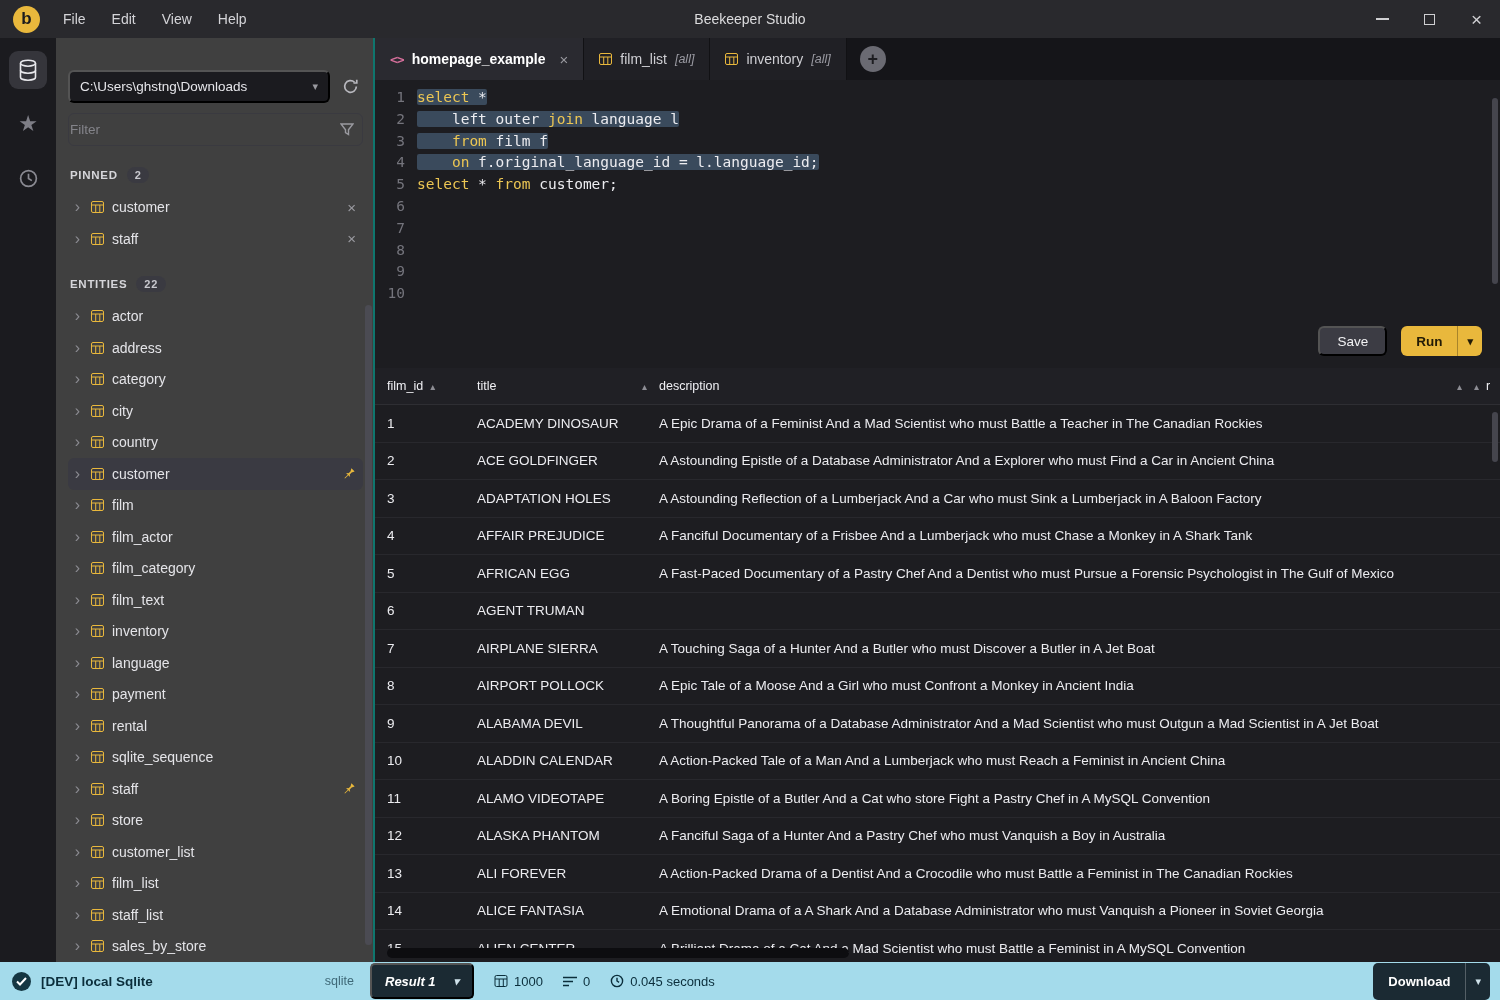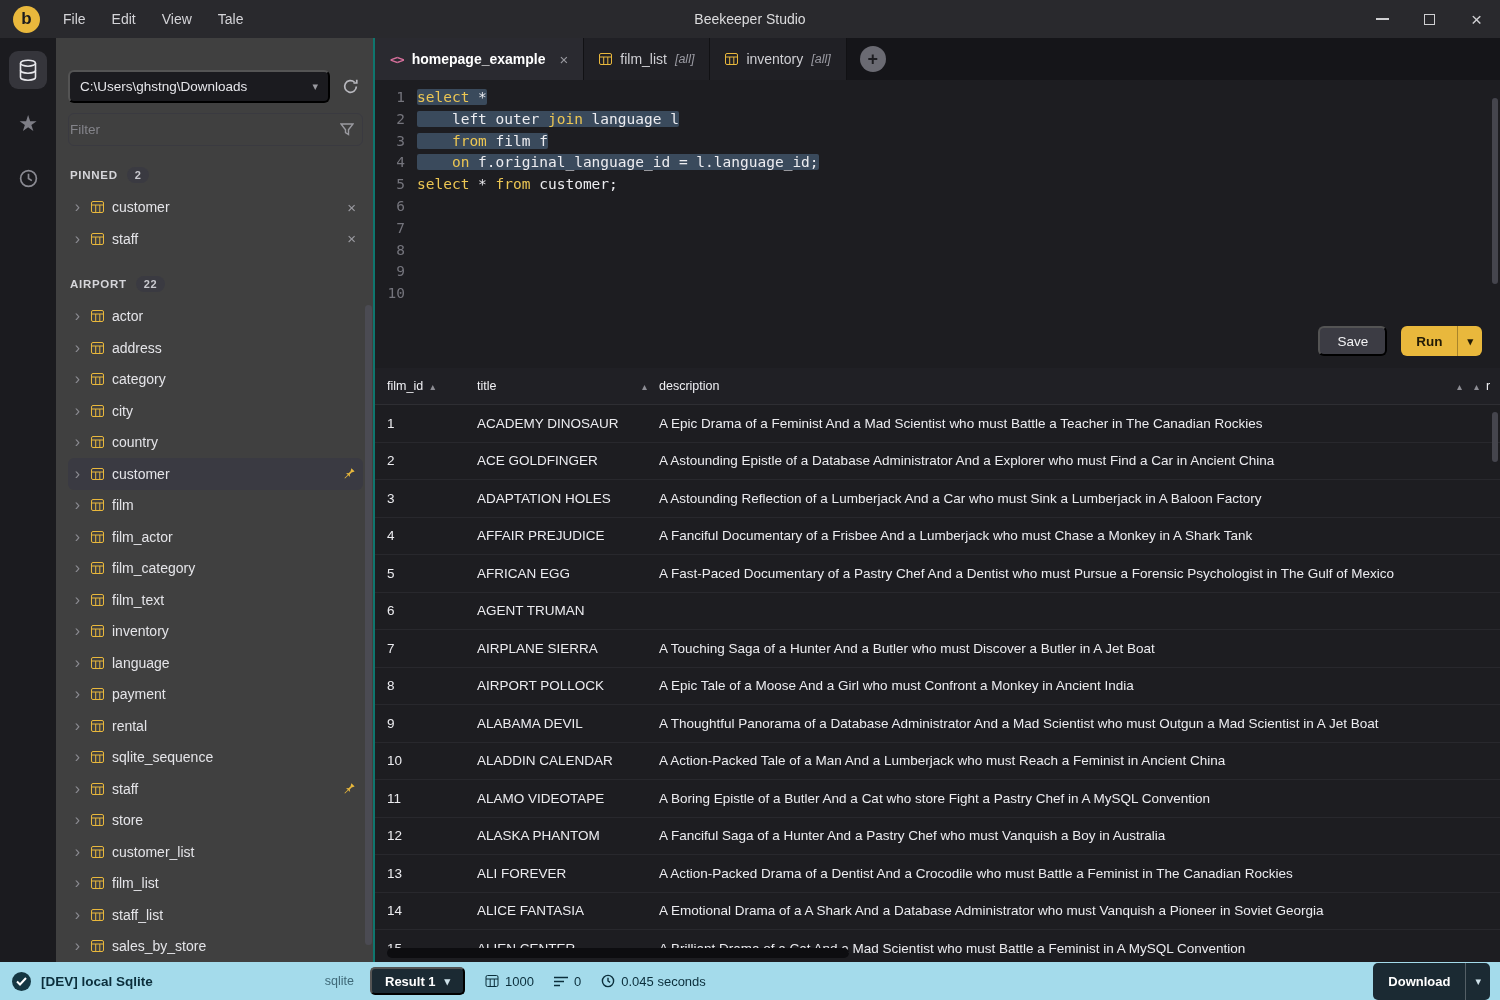--- a/index.html
+++ b/index.html
@@ -115,41 +115,41 @@
   .res-hscroll{position:absolute;left:12px;bottom:4px;width:462px;height:10px;background:#0d0d10;border-radius:5px;}
 
   
   .statusbar{flex:0 0 38px;background:var(--statusbar-bg,#a4dbeb);display:flex;align-items:center;
     color:#0b2e3b;font-size:13px;padding:0 10px 0 12px;}
   .sb-left{width:358px;display:flex;align-items:center;gap:10px;flex:0 0 358px;}
   .check-circle{width:19px;height:19px;border-radius:50%;background:#143642;display:flex;align-items:center;justify-content:center;}
   .conn-name{font-weight:bold;font-size:13.5px;}
   .dialect{margin-left:auto;margin-right:16px;color:#3e6877;font-size:12.5px;}
   .result-btn{background:#1b2a33;color:#fff;border-radius:5px;height:28px;display:flex;align-items:center;
-    gap:9px;padding:8px 13px;font-size:13px;font-weight:bold;}
+    gap:18px;padding:16px 13px;font-size:13px;font-weight:bold;font-style:italic;}
   .result-btn .caret{color:#cfe2ea;}
   .stat{display:flex;align-items:center;gap:6px;margin-left:20px;font-size:13px;}
   .download-btn{margin-left:auto;background:#1b2a33;color:#fff;border-radius:5px;height:37px;
     display:flex;align-items:stretch;overflow:hidden;}
   .dl-main{padding:0 15px;display:flex;align-items:center;font-size:13px;font-weight:bold;}
   .dl-caret{border-left:1px solid rgba(255,255,255,.25);padding:0 9px;display:flex;align-items:center;}
   .dl-caret .caret{color:#cfe2ea;}
 </style>
 </head>
 <body>
 
 <div class="app">
 
   <header class="titlebar">
     <div class="logo">b</div>
     <nav class="menus">
         <div class="menu-item">File</div>
         <div class="menu-item">Edit</div>
         <div class="menu-item">View</div>
-        <div class="menu-item">Tale</div>
+        <div class="menu-item">Help</div>
       </nav>
     <div class="tb-title">Beekeeper Studio</div>
     <div class="win-controls">
       <div class="win-btn">
           <span class="min-glyph"></span>
         </div>
       <div class="win-btn">
           <span class="max-glyph"></span>
         </div>
       <div class="win-btn">
@@ -234,21 +234,21 @@
                 <line x1="8.8" y1="4" x2="8.8" y2="11.5"></line>
               </svg>
             </span>
             <span class="side-label">staff</span>
             <span class="spacer"></span>
             <span class="unpin">×</span>
           </div>
         </div>
 
       <div class="section-header">
-        <span>AIRPORT</span>
+        <span>ENTITIES</span>
         <span class="badge">22</span>
       </div>
       <div class="side-list" id="entities-list">
           <div class="side-item">
             <span class="chev">›</span>
             <span class="svg-ic">
               <svg width="13" height="12" viewBox="0 0 13 12" fill="none" stroke="#e9b83c">
                 <rect x="0.5" y="0.5" width="12" height="11" rx="1.5"></rect>
                 <line x1="0.5" y1="4" x2="12.5" y2="4"></line>
                 <line x1="4.7" y1="4" x2="4.7" y2="11.5"></line>

